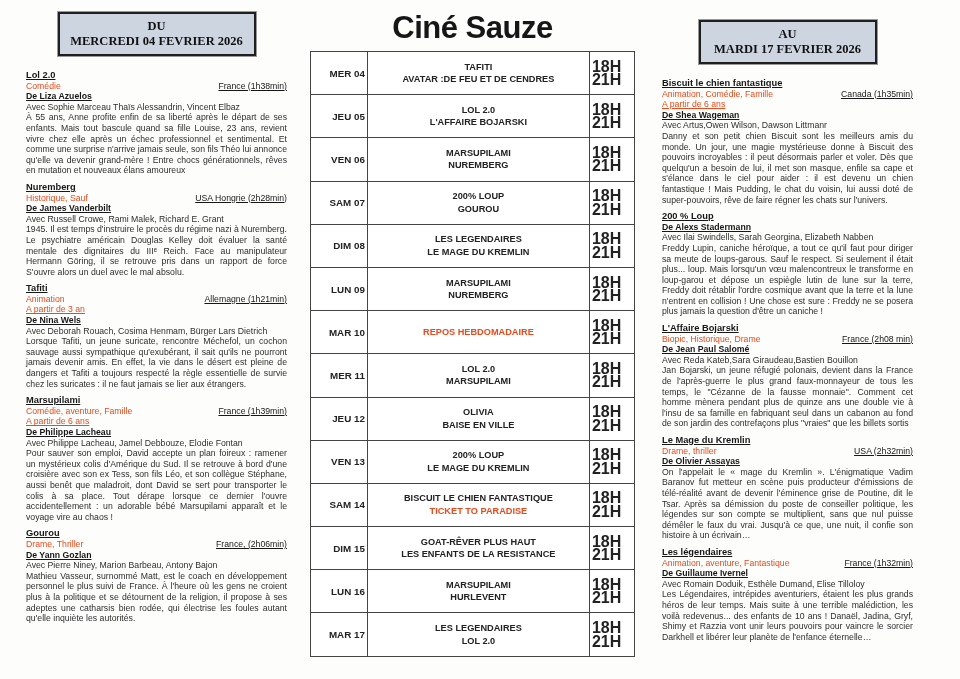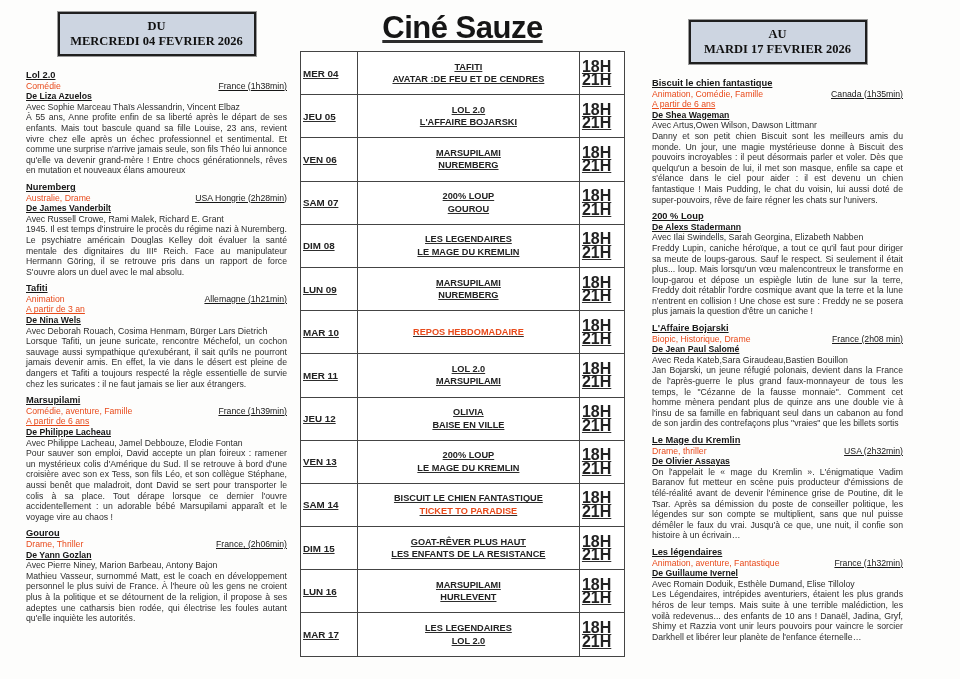--- a/index.html
+++ b/index.html
@@ -13,21 +13,21 @@
   body{
     font-family:"Liberation Sans","DejaVu Sans",sans-serif;
     background:#fdfdfc;
     color:var(--ink);
     overflow:hidden;
   }
   .page{position:relative;width:960px;height:679px;display:flex;border-radius:7px;}
 
   
   .col-left{width:261px;margin-left:26px;}
-  .col-mid{width:325px;margin-left:13px;text-decoration:underline;}
+  .col-mid{width:325px;margin-left:23px;}
   .col-right{width:251px;margin-left:27px;}
 
   
   .date-box{
     background:var(--boxbg);
     border:2px solid #1f1f1f;
     outline:1px solid #9a9a9a;
     text-align:center;
     font-family:"Liberation Serif","DejaVu Serif",serif;
     font-weight:bold;
@@ -56,21 +56,21 @@
     table-layout:fixed;
     border-collapse:collapse;
     background:#fff;
   }
   table.schedule td{
     border:1.4px solid var(--line);
     vertical-align:middle;
     padding:1px 2px;
   }
   table.schedule tr{height:43.2px;}
-  td.day{width:53px;text-align:left;font-weight:bold;font-size:9.8px;color:#222;}
+  td.day{width:53px;text-align:right;font-weight:bold;font-size:9.8px;color:#222;}
   td.films{width:207px;text-align:center;font-weight:bold;font-size:9.2px;line-height:12.5px;color:#222;}
   td.times{width:42px;text-align:left;font-weight:bold;font-size:16px;line-height:13.5px;color:#222;}
   td.films .f2:empty{display:none;}
   .red{color:var(--red) !important;}
 
   
   .film{margin-bottom:6px;font-size:8.7px;line-height:10.6px;}
   .ftitle{font-size:9.3px;font-weight:bold;text-decoration:underline;color:#171717;}
   .meta{display:flex;justify-content:space-between;align-items:baseline;}
   .genre{color:var(--red);white-space:nowrap;}
@@ -99,21 +99,21 @@
     </div>
 
     <div class="director">De Liza Azuelos</div>
     <div class="cast">Avec Sophie Marceau Thaïs Alessandrin, Vincent Elbaz</div>
     <p class="synopsis">À 55 ans, Anne profite enfin de sa liberté après le départ de ses enfants. Mais tout bascule quand sa fille Louise, 23 ans, revient vivre chez elle après un échec professionnel et sentimental. Et comme une surprise n'arrive jamais seule, son fils Théo lui annonce qu'elle va devenir grand-mère ! Entre chocs générationnels, rêves en mutation et nouveaux élans amoureux</p>
   </section>
 
   <section class="film">
     <div class="ftitle">Nuremberg</div>
     <div class="meta">
-      <span class="genre">Australie, Drame</span>
+      <span class="genre">Historique, Sauf</span>
       <span class="country">USA Hongrie (2h28min)</span>
     </div>
 
     <div class="director">De James Vanderbilt</div>
     <div class="cast">Avec Russell Crowe,  Rami Malek, Richard E. Grant</div>
     <p class="synopsis">1945. Il est temps d'instruire le procès du régime nazi à Nuremberg. Le psychiatre américain Douglas Kelley doit évaluer la santé mentale des dignitaires du IIIᵉ Reich. Face au manipulateur Hermann Göring, il se retrouve pris dans un rapport de force S'ouvre alors un duel avec le mal absolu.</p>
   </section>
 
   <section class="film">
     <div class="ftitle">Tafiti</div>

